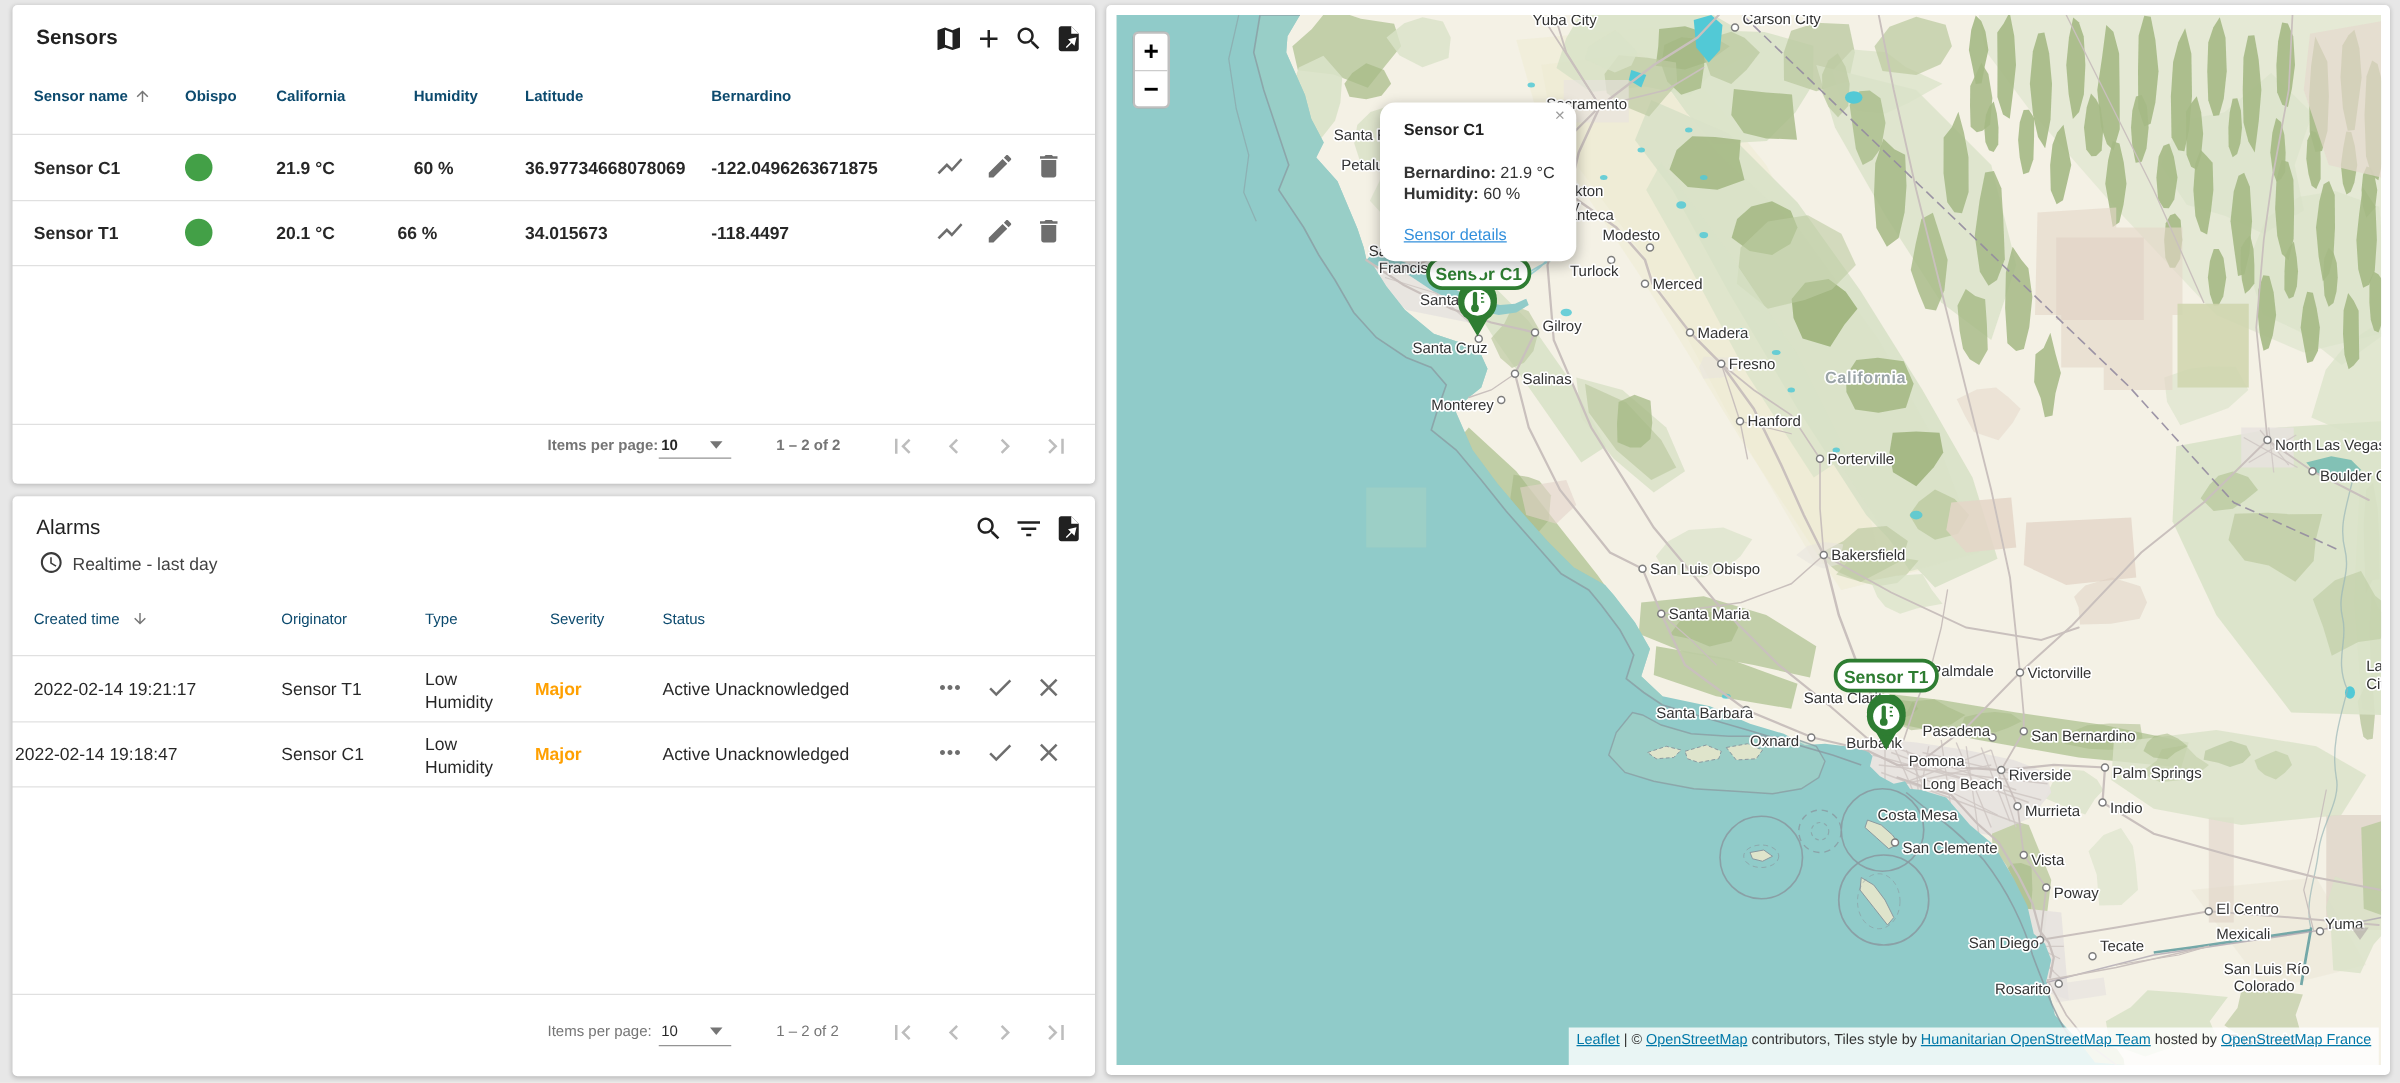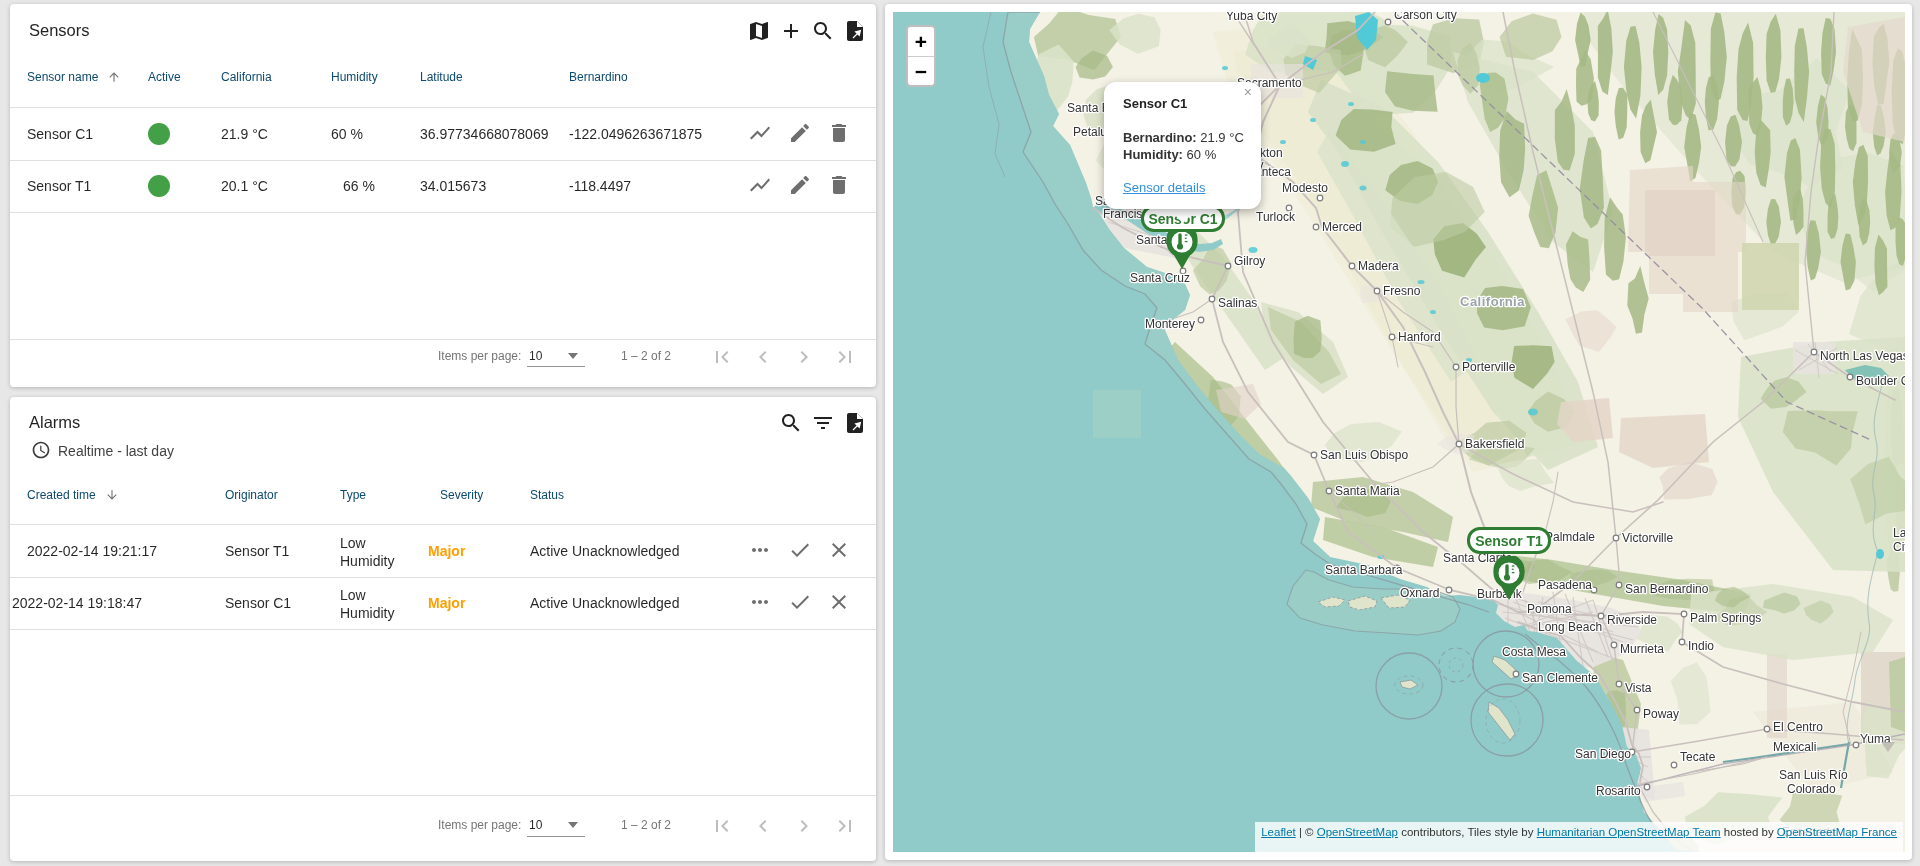--- a/index.html
+++ b/index.html
@@ -1,18 +1,18 @@
 <!DOCTYPE html>
 <html><head>
 <meta charset="utf-8">
 <style>
 * { margin:0; padding:0; box-sizing:border-box; }
 html,body { width:1920px; height:866px; background:#e7e7e7; font-family:"Liberation Sans",sans-serif; overflow:hidden; }
 .card { position:absolute; background:#fff; border-radius:4px; box-shadow:0 1px 4px rgba(0,0,0,.22); }
-#cardS { left:10px; top:4px; width:866px; height:383px; }
+#cardS { left:10px; top:4px; width:866px; height:383px;font-weight:bold; }
 #cardA { left:10px; top:397px; width:866px; height:464px; }
 #cardM { left:885px; top:4px; width:1027px; height:856px; }
 .abs { position:absolute; }
 .title { font-size:16.5px; color:rgba(0,0,0,.87); }
 .hdr { font-size:12px; color:#0c4a6e; white-space:nowrap; }
 .cell { font-size:14px; color:rgba(0,0,0,.85); white-space:nowrap; }
 .divider { position:absolute; left:0; right:0; height:1px; background:rgba(0,0,0,.12); }
 .icon24 { position:absolute; width:24px; height:24px; }
 .icon24 svg { width:100%; height:100%; }
 .fgray { fill:#6e6e6e; }
@@ -47,21 +47,21 @@
   <div class="icon24" style="left:833px; top:15px;"><svg viewBox="0 0 24 24">
         <path class="fdark" d="M6 2h8l6 6v12c0 1.1-.9 2-2 2H6c-1.1 0-2-.9-2-2V4c0-1.1.9-2 2-2z"></path>
         <path fill="#fff" d="M14 2l6 6h-6z"></path>
         <path fill="#fff" d="M9.6 18.6l4-4-2.2-2.2 6.8-1.6-1.6 6.8-2.2-2.2-4 4z"></path>
       </svg></div>
 
   <div class="abs hdr" style="left:17px; top:66px;">Sensor name</div>
   <div class="abs" style="left:97px; top:66px;"><svg width="14" height="14" viewBox="0 0 24 24">
         <path fill="#757575" d="M4 12l1.41 1.41L11 7.83V20h2V7.83l5.58 5.59L20 12l-8-8-8 8z"></path>
       </svg></div>
-  <div class="abs hdr" style="left:138px; top:66px;">Active</div>
+  <div class="abs hdr" style="left:138px; top:66px;">Obispo</div>
   <div class="abs hdr" style="left:211px; top:66px;">California</div>
   <div class="abs hdr" style="left:321px; top:66px;">Humidity</div>
   <div class="abs hdr" style="left:410px; top:66px;">Latitude</div>
   <div class="abs hdr" style="left:559px; top:66px;">Bernardino</div>
   <div class="divider" style="top:103px;"></div>
 
   <div class="abs cell" style="left:17px; top:122px;">Sensor C1</div>
   <div class="abs" style="left:138px; top:118.5px; width:22px; height:22px; border-radius:50%; background:#43a047;"></div>
   <div class="abs cell" style="left:211px; top:122px;">21.9 °C</div>
   <div class="abs cell" style="left:321px; top:122px;">60 %</div>
@@ -74,21 +74,21 @@
         <path class="fgray" d="M3 17.25V21h3.75L17.81 9.94l-3.75-3.75L3 17.25zM20.71 7.04c.39-.39.39-1.02 0-1.41l-2.34-2.34c-.39-.39-1.02-.39-1.41 0l-1.83 1.83 3.75 3.75 1.84-1.83z"></path>
       </svg></div>
   <div class="icon24" style="left:817px; top:117px;"><svg viewBox="0 0 24 24">
         <path class="fgray" d="M6 19c0 1.1.9 2 2 2h8c1.1 0 2-.9 2-2V7H6v12zM19 4h-3.5l-1-1h-5l-1 1H5v2h14V4z"></path>
       </svg></div>
   <div class="divider" style="top:155.5px;"></div>
 
   <div class="abs cell" style="left:17px; top:174px;">Sensor T1</div>
   <div class="abs" style="left:138px; top:170.5px; width:22px; height:22px; border-radius:50%; background:#43a047;"></div>
   <div class="abs cell" style="left:211px; top:174px;">20.1 °C</div>
-  <div class="abs cell" style="left:333px; top:174px;">66 %</div>
+  <div class="abs cell" style="left:308px; top:174px;">66 %</div>
   <div class="abs cell" style="left:410px; top:174px;">34.015673</div>
   <div class="abs cell" style="left:559px; top:174px;">-118.4497</div>
   <div class="icon24" style="left:738px; top:169px;"><svg viewBox="0 0 24 24">
         <path class="fgray" d="M3.5 18.49l6-6.01 4 4L22 6.92l-1.41-1.41-7.09 7.97-4-4L2 16.99z"></path>
       </svg></div>
   <div class="icon24" style="left:778px; top:169px;"><svg viewBox="0 0 24 24">
         <path class="fgray" d="M3 17.25V21h3.75L17.81 9.94l-3.75-3.75L3 17.25zM20.71 7.04c.39-.39.39-1.02 0-1.41l-2.34-2.34c-.39-.39-1.02-.39-1.41 0l-1.83 1.83 3.75 3.75 1.84-1.83z"></path>
       </svg></div>
   <div class="icon24" style="left:817px; top:169px;"><svg viewBox="0 0 24 24">
         <path class="fgray" d="M6 19c0 1.1.9 2 2 2h8c1.1 0 2-.9 2-2V7H6v12zM19 4h-3.5l-1-1h-5l-1 1H5v2h14V4z"></path>

